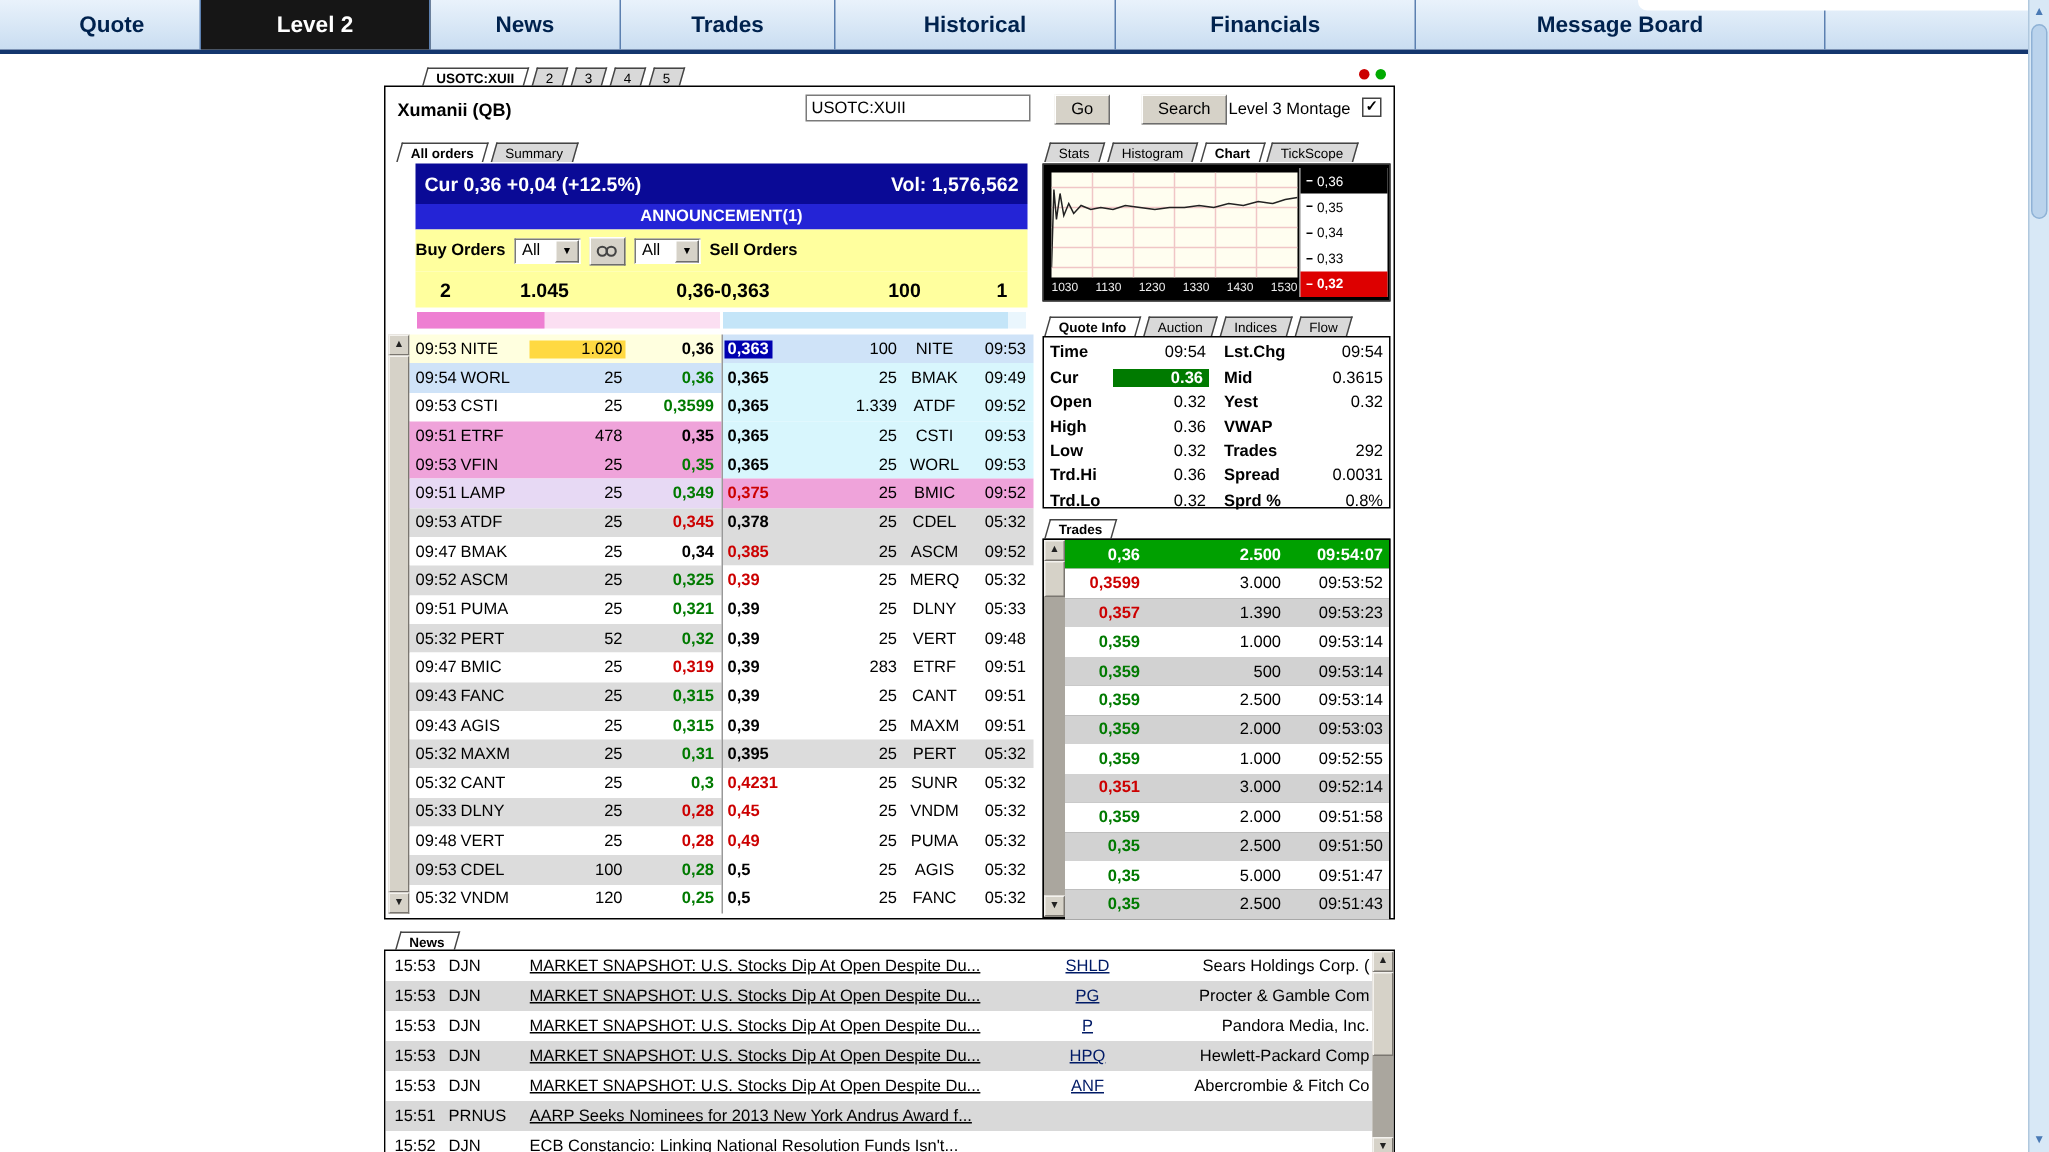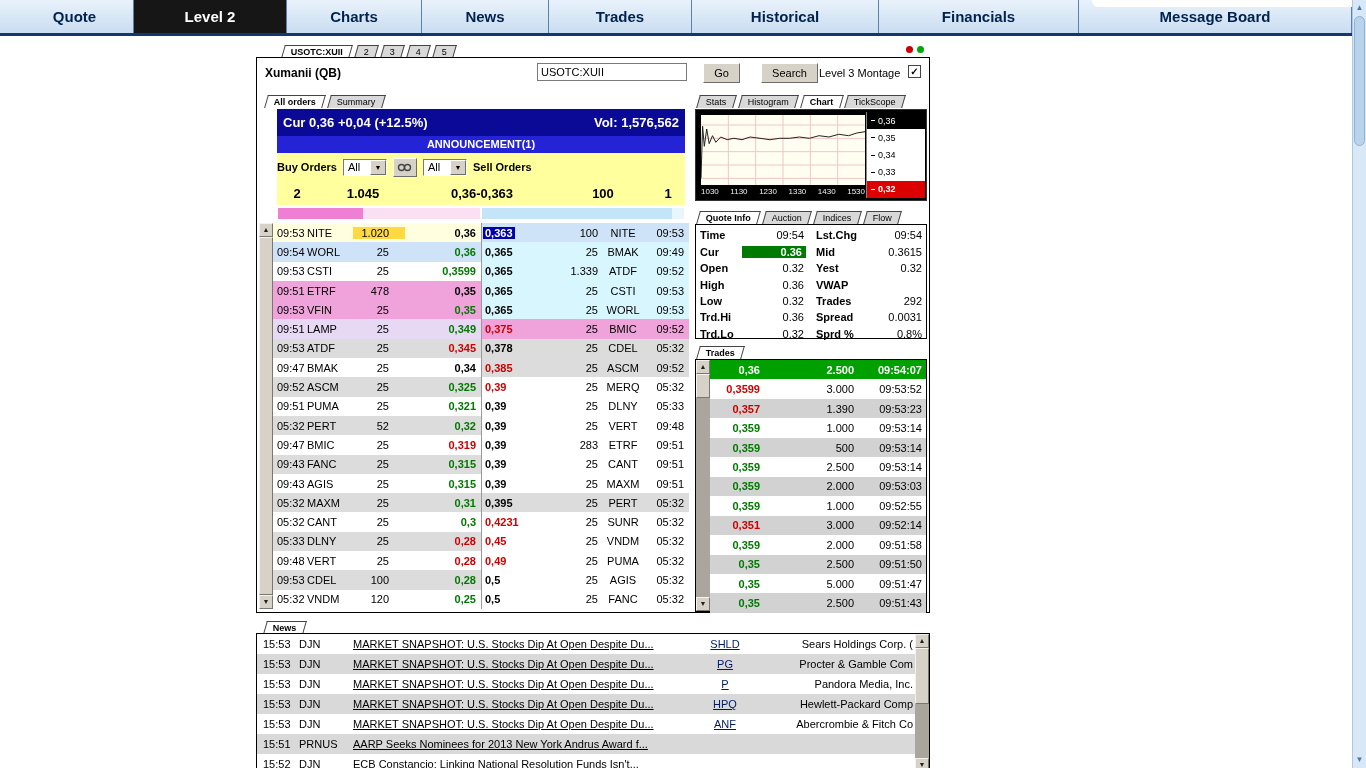--- a/index.html
+++ b/index.html
@@ -61,21 +61,21 @@
   .sb{display:flex;flex-direction:column;width:14px;background:#c8c4bc}
   .sb .ar{height:14px;line-height:12px;text-align:center;font-size:7px;background:#d6d2c8;border:1px solid;border-color:#f4f2ee #7a7670 #7a7670 #f4f2ee;color:#222;cursor:pointer}
   .sb .thumb{background:#d6d2c8;border:1px solid;border-color:#f4f2ee #7a7670 #7a7670 #f4f2ee;cursor:pointer}
   .sb .thumb.fill{flex:1}
   .sb .track{flex:1;background:#aaa69e}
   .bidcol{width:208px}
   .askcol{width:208px;border-left:1px solid #999}
   .l2row{display:flex;height:19.3px;align-items:center;font-size:11px;cursor:pointer}
   .bt{width:34px;padding-left:4px}
   .bmm{width:46px}
-  .bsz{width:52px;text-align:right;padding-right:16px}
+  .bsz{width:64px;text-align:right;padding-right:2px}
   .bsz.hl{background:#ffd942}
   .bpx{flex:1;text-align:right;padding-right:5px;font-weight:bold}
   .apx{width:54px;padding-left:1px}
   .pxv{display:inline-block;font-weight:bold;padding:0 2px}
   .pxv.best{background:#0000b0;color:#fff}
   .asz{width:62px;text-align:right}
   .amm{width:50px;text-align:center}
   .at{flex:1;text-align:right;padding-right:5px}
   .bg-cream{background:#ffffdf}.bg-blue{background:#cfe3f8}.bg-cyan{background:#d8f6fd}
   .bg-pink{background:#efa3da}.bg-lavender{background:#e7d9f4}.bg-gray{background:#dcdcdc}.bg-white{background:#fff}
@@ -123,21 +123,20 @@
   .nco{width:150px;text-align:right;padding-right:2px;overflow:hidden}
 </style>
 </head>
 <body>
 
 <div class="screen">
 
   <div class="topnav">
       <div class="navtab" style="width: 134px; padding-left: 16px;">Quote</div>
       <div class="navtab active" style="width: 153px;">Level 2</div>
-      <div class="navtab" style="width: 135px;">Charts</div>
       <div class="navtab" style="width: 127px;">News</div>
       <div class="navtab" style="width: 143px;">Trades</div>
       <div class="navtab" style="width: 187px;">Historical</div>
       <div class="navtab" style="width: 200px;">Financials</div>
       <div class="navtab" style="width: 273px;">Message Board</div>
     </div>
   <div class="topwhite"></div>
 
   <div class="bscroll">
     <div class="bar"><span>▲</span></div>

